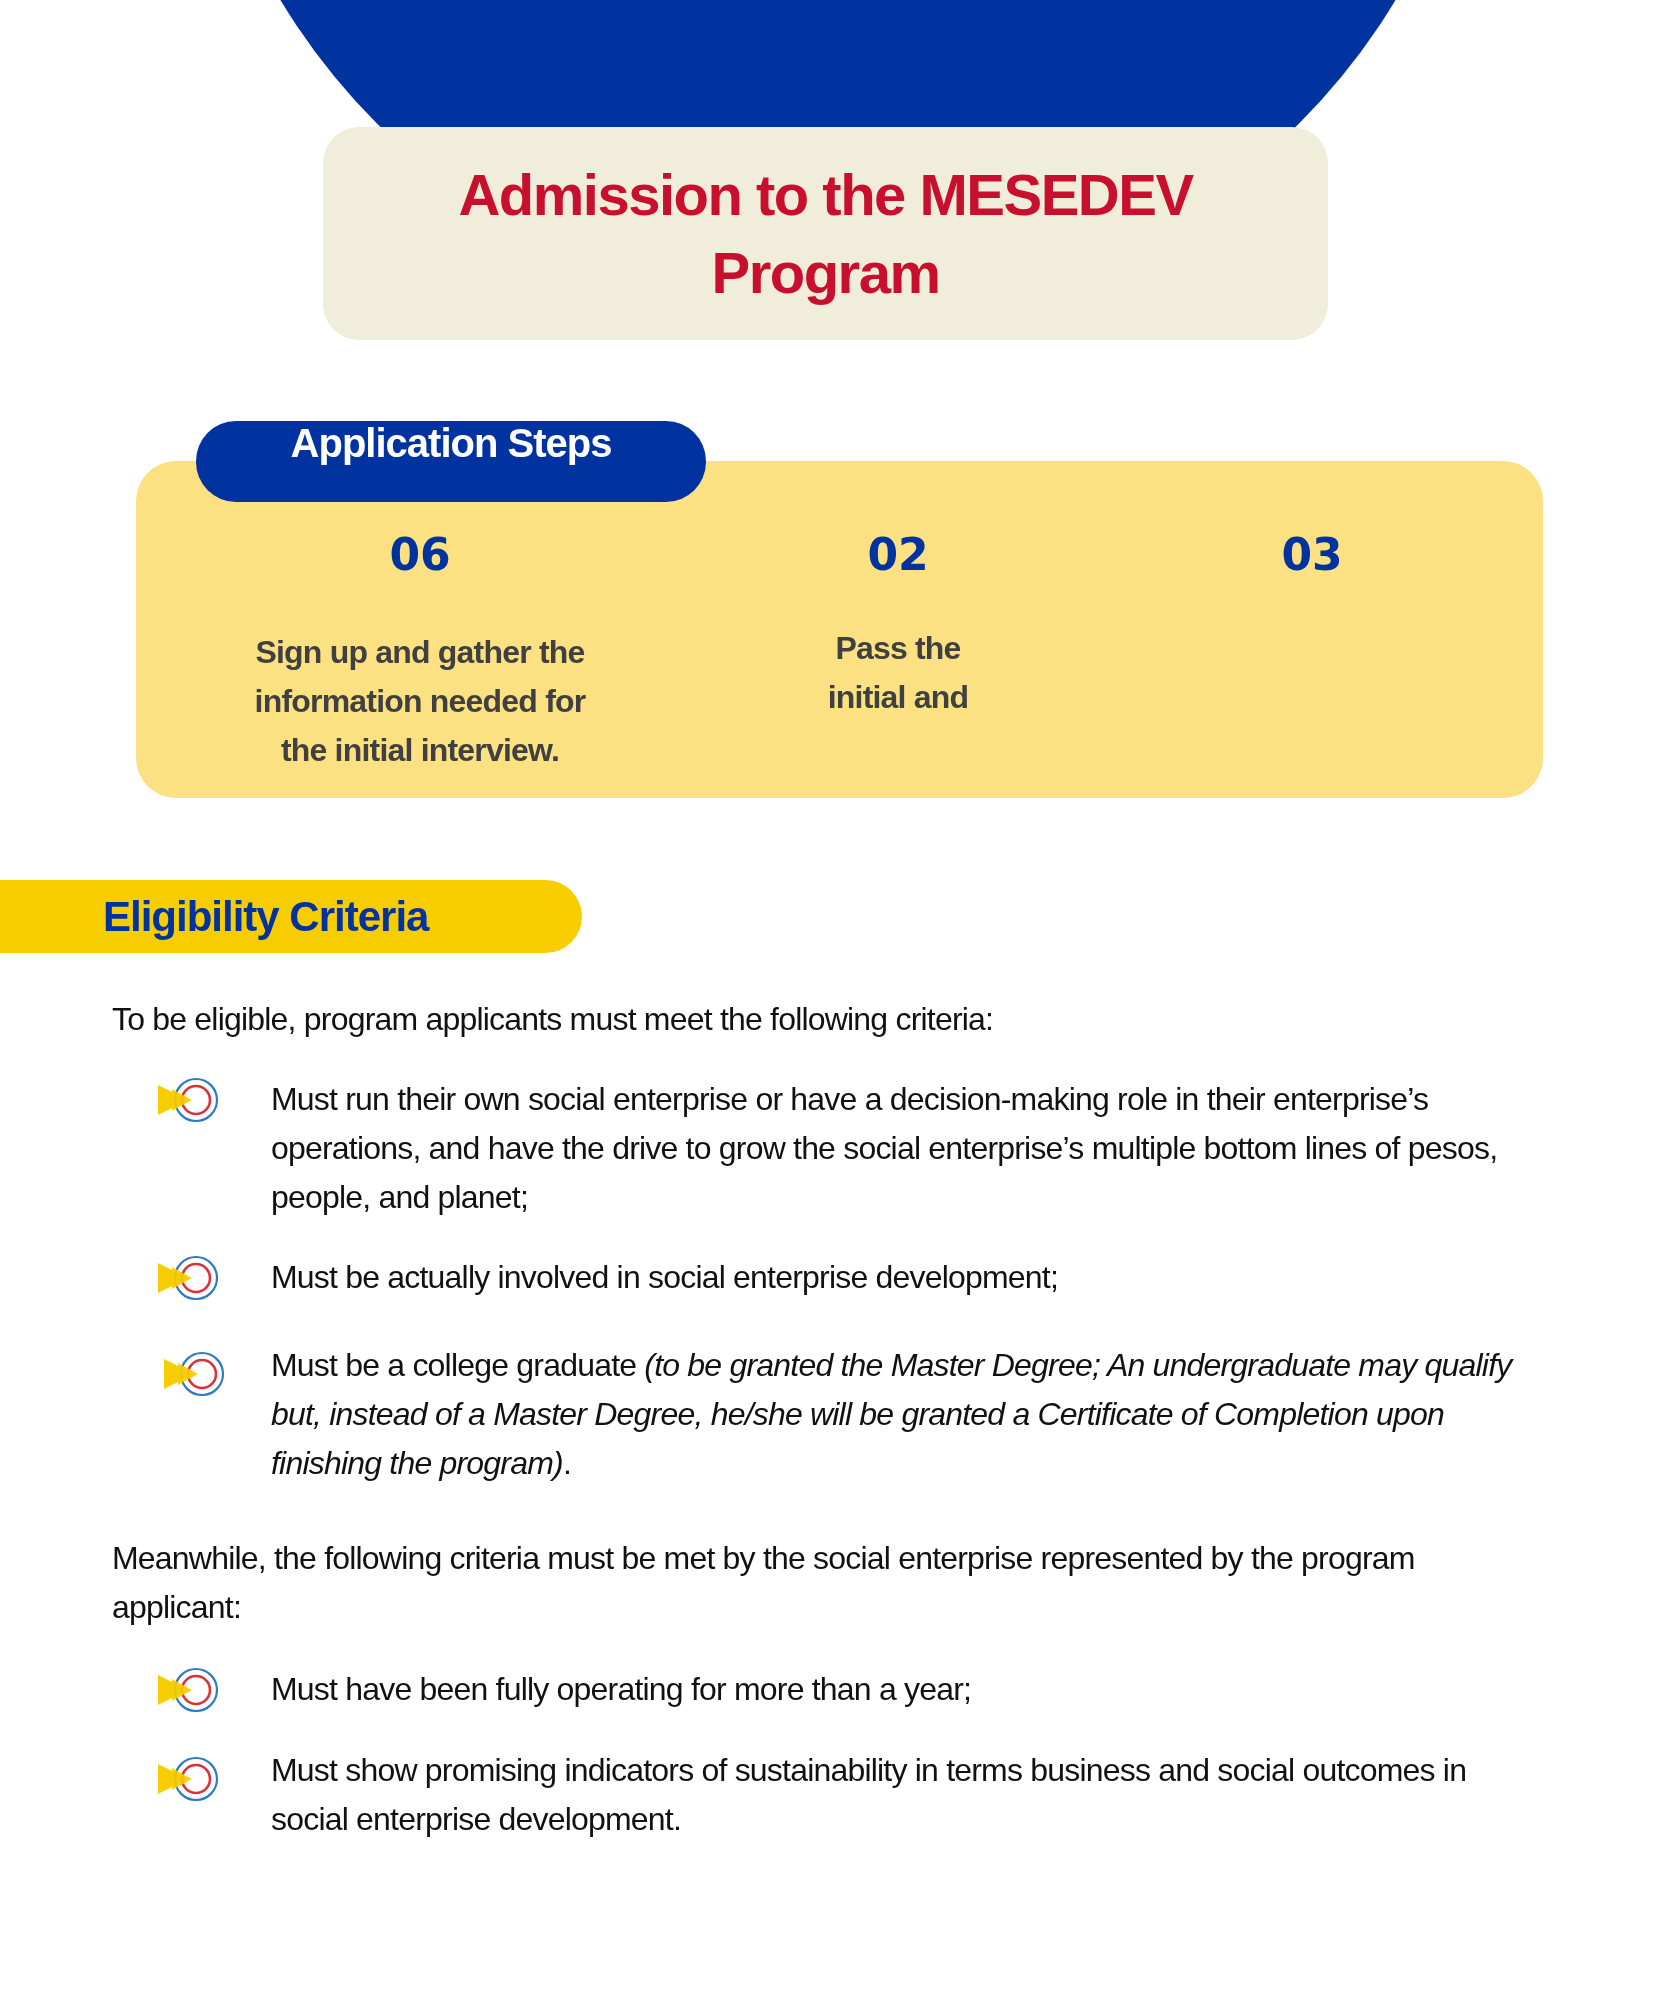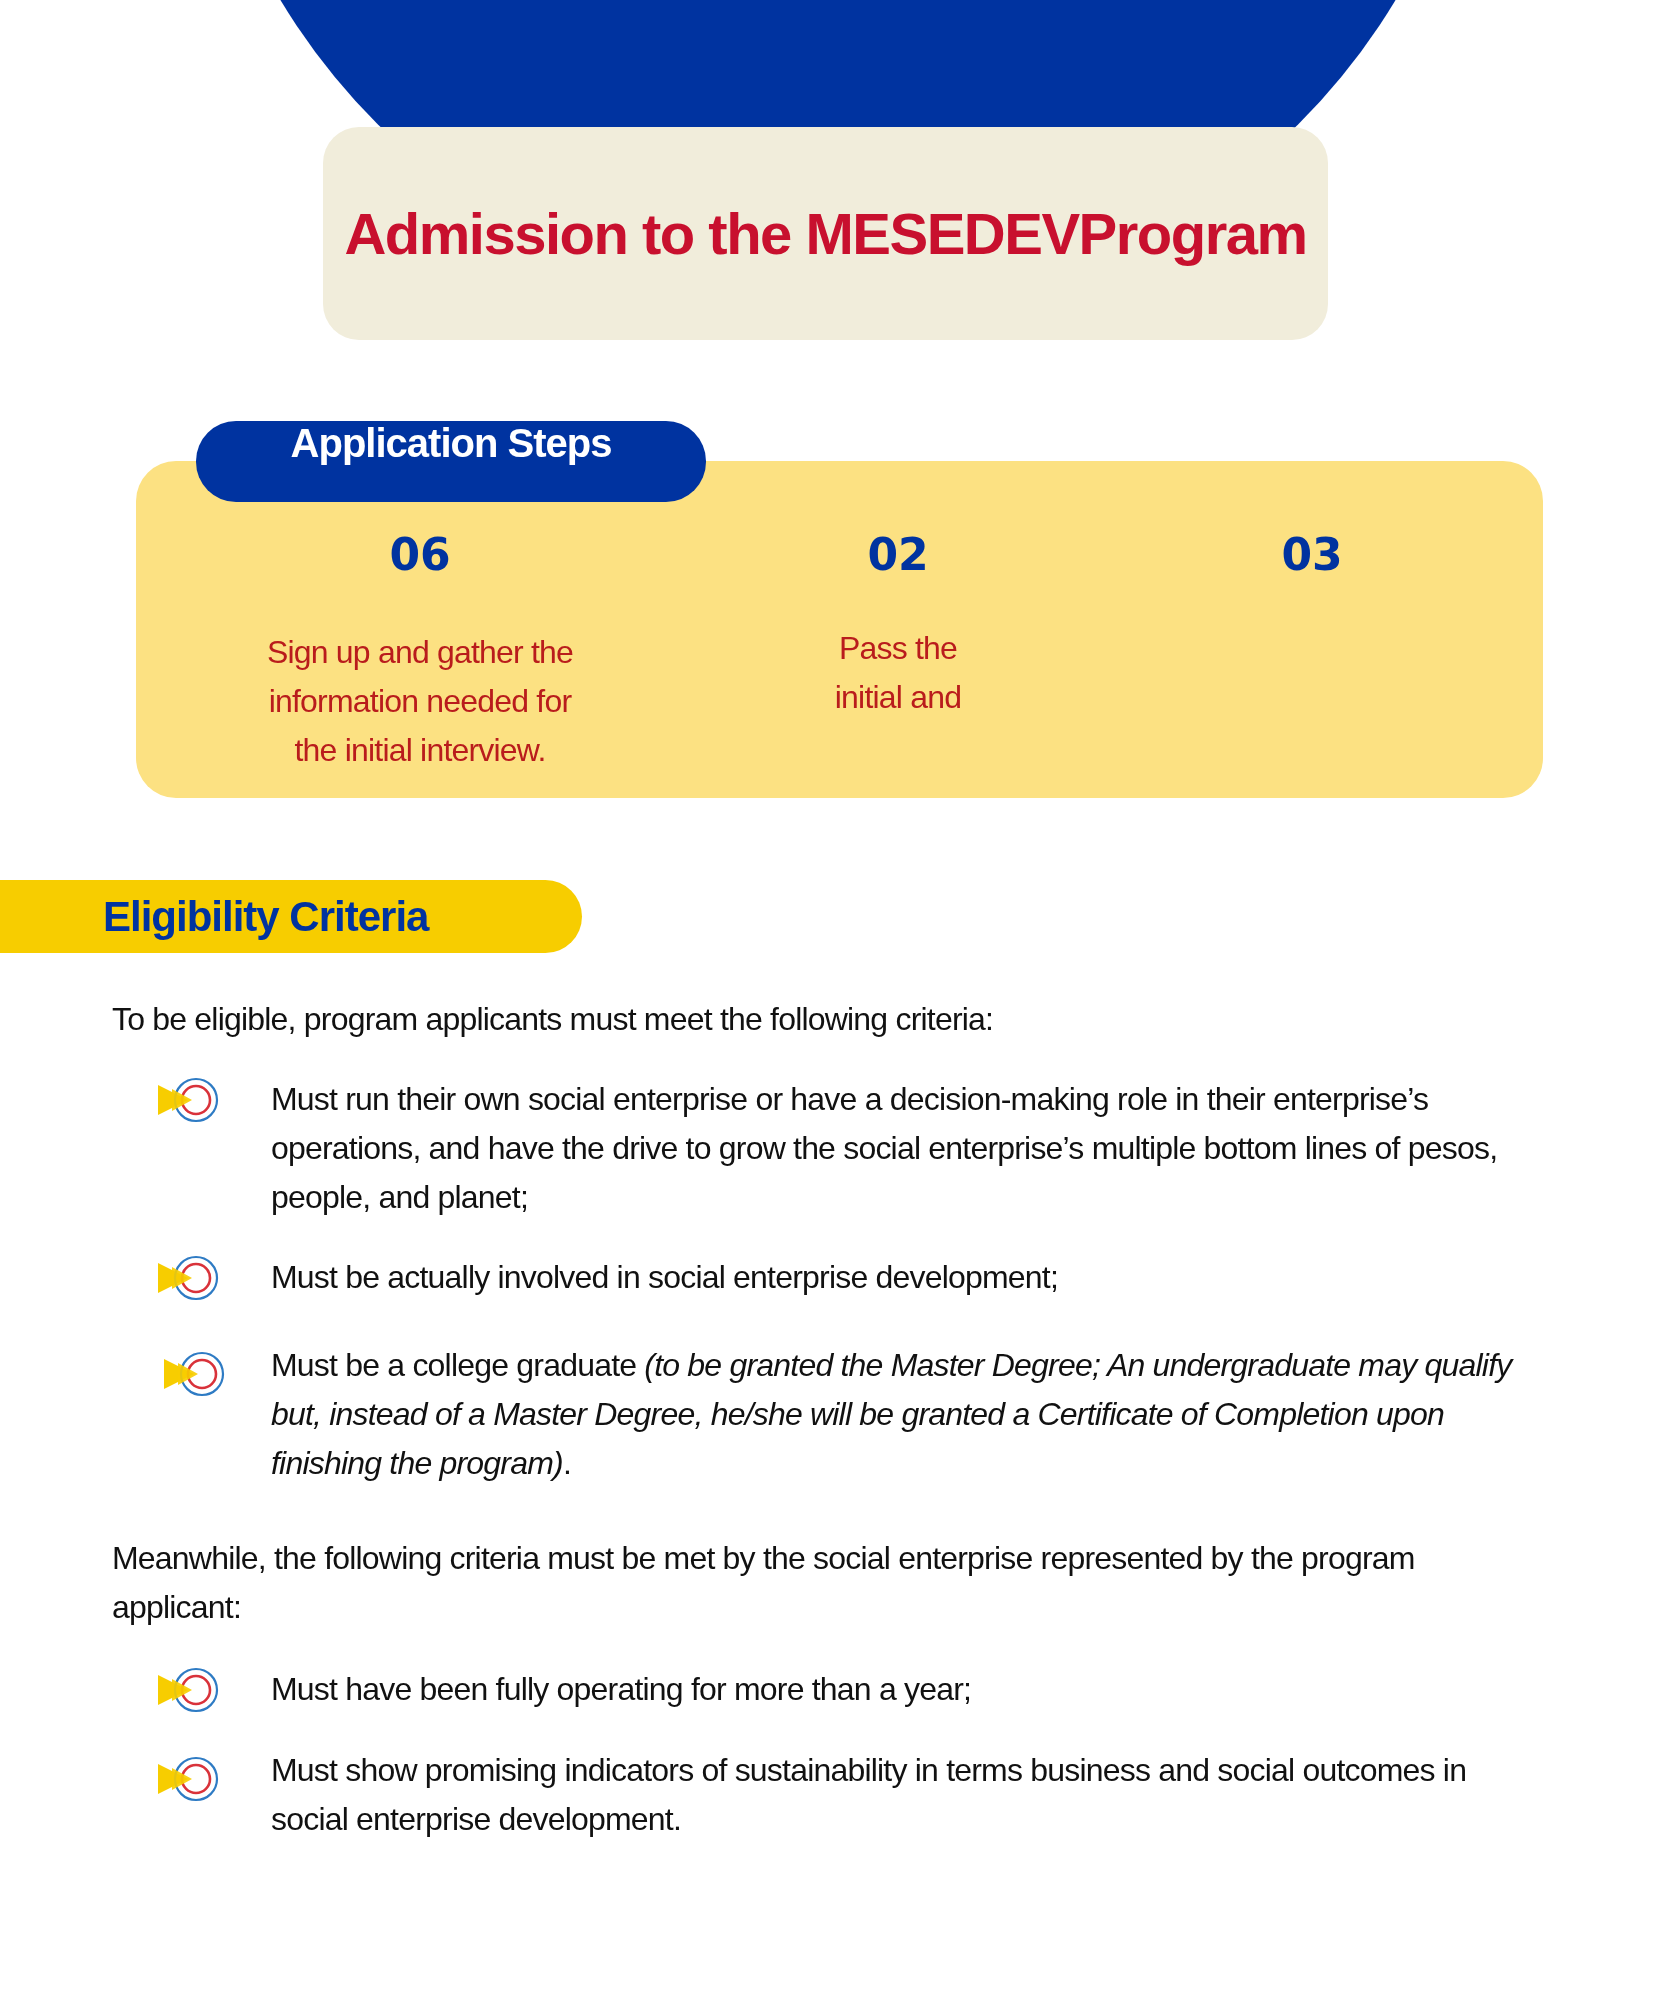--- a/index.html
+++ b/index.html
@@ -1,25 +1,25 @@
 <!DOCTYPE html>
 <html><head>
 <meta charset="utf-8">
 <style>
   html, body { margin:0; padding:0; }
   body { width:1680px; height:2000px; position:relative; overflow:hidden; background:#ffffff; font-family:"Liberation Sans", sans-serif; color:#111; }
   .blue-circle { position:absolute; left:187px; top:-987px; width:1302px; height:1302px; border-radius:50%; background:#0033A0; }
-  .title-box { position:absolute; left:323px; top:127px; width:1005px; height:213px; background:#F1EDDB; border-radius:36px; display:flex; align-items:center; justify-content:center; }
+  .title-box { position:absolute; left:323px; top:127px; width:1005px; height:213px; background:#F1EDDB; border-radius:36px; display:flex; flex-direction:column; align-items:center; justify-content:center; }
   .title-line { color:#C8102E; font-weight:bold; font-size:58px; line-height:78px; letter-spacing:-1.5px; text-align:center; }
   .steps-box { position:absolute; left:136px; top:461px; width:1407px; height:337px; background:#FCE182; border-radius:40px; }
   .steps-pill { position:absolute; left:196px; top:421px; width:510px; height:81px; background:#0033A0; border-radius:40px; display:flex; align-items:flex-start; justify-content:center; z-index:2; }
   .steps-pill span { color:#fff; font-weight:bold; font-size:40px; letter-spacing:-1px; }
   .step { position:absolute; top:520px; width:360px; text-align:center; }
   .step-num { color:#0033A0; font-weight:bold; font-size:44px; height:70px; line-height:70px; font-family:"DejaVu Sans", sans-serif; }
-  .step-text { margin-top:38px; font-size:32px; line-height:49px; letter-spacing:-0.8px; color:#b91c1c; }
+  .step-text { margin-top:38px; font-size:32px; line-height:49px; letter-spacing:-0.8px; color:#404040;font-weight:bold; }
   .elig-pill { position:absolute; left:0; top:880px; width:582px; height:73px; background:#F7CD00; border-radius:0 42px 42px 0; display:flex; align-items:center; }
   .elig-pill span { margin-left:103px; color:#0033A0; font-weight:bold; font-size:42px; letter-spacing:-1px; }
   .para { position:absolute; left:112px; width:1400px; font-size:32px; line-height:49px; letter-spacing:-0.8px; color:#111; }
   .bullet { position:absolute; left:158px; width:1380px; display:flex; align-items:flex-start;gap:21px; }
   .bullet .icon { width:62px; height:50px; flex:0 0 auto; margin-right:30px; margin-top:0px; }
   .bullet .btext { font-size:32px; line-height:49px; letter-spacing:-0.8px; color:#111; width:1270px; }
   .bullet .btext em { font-style:italic; }
 </style>
 </head>
 <body>

